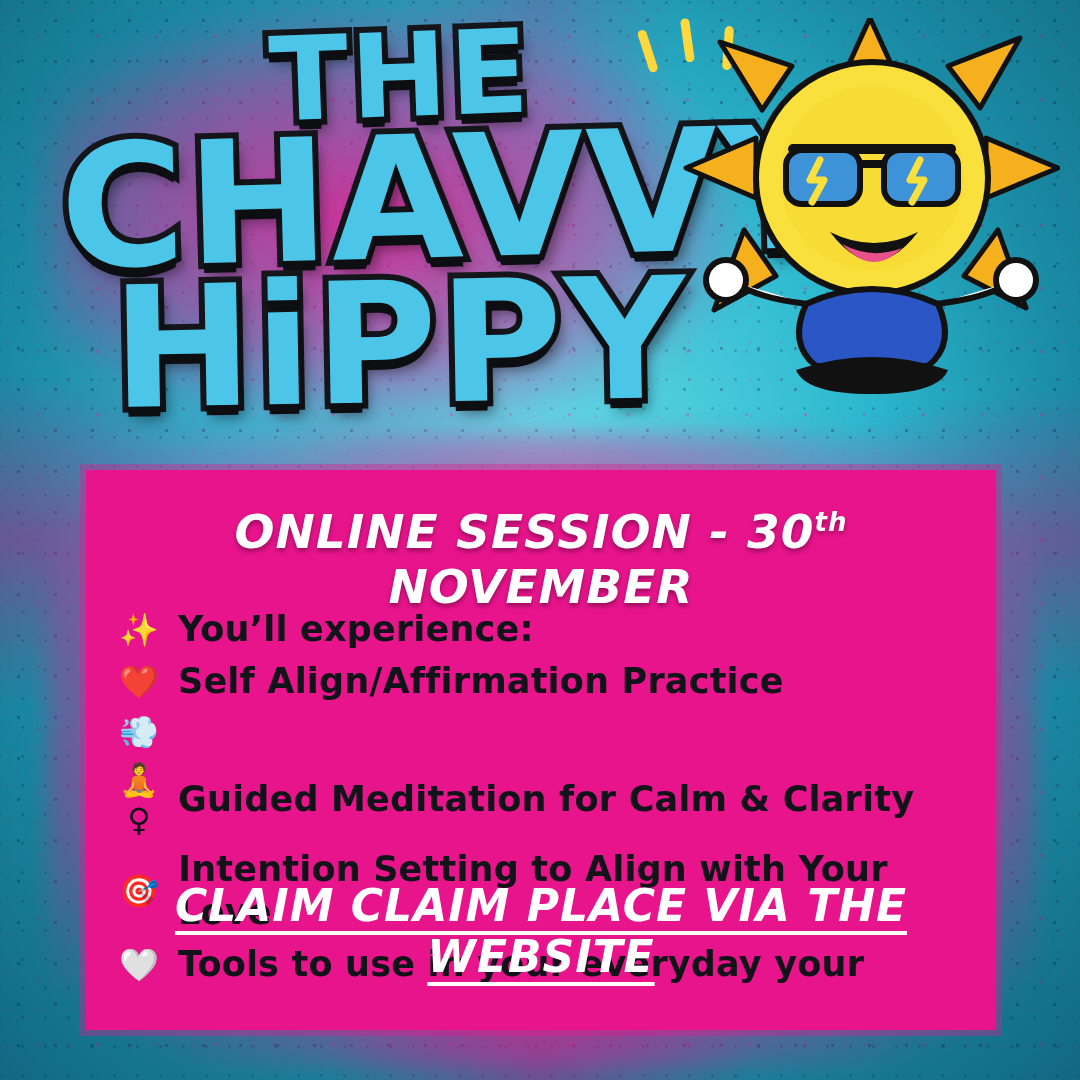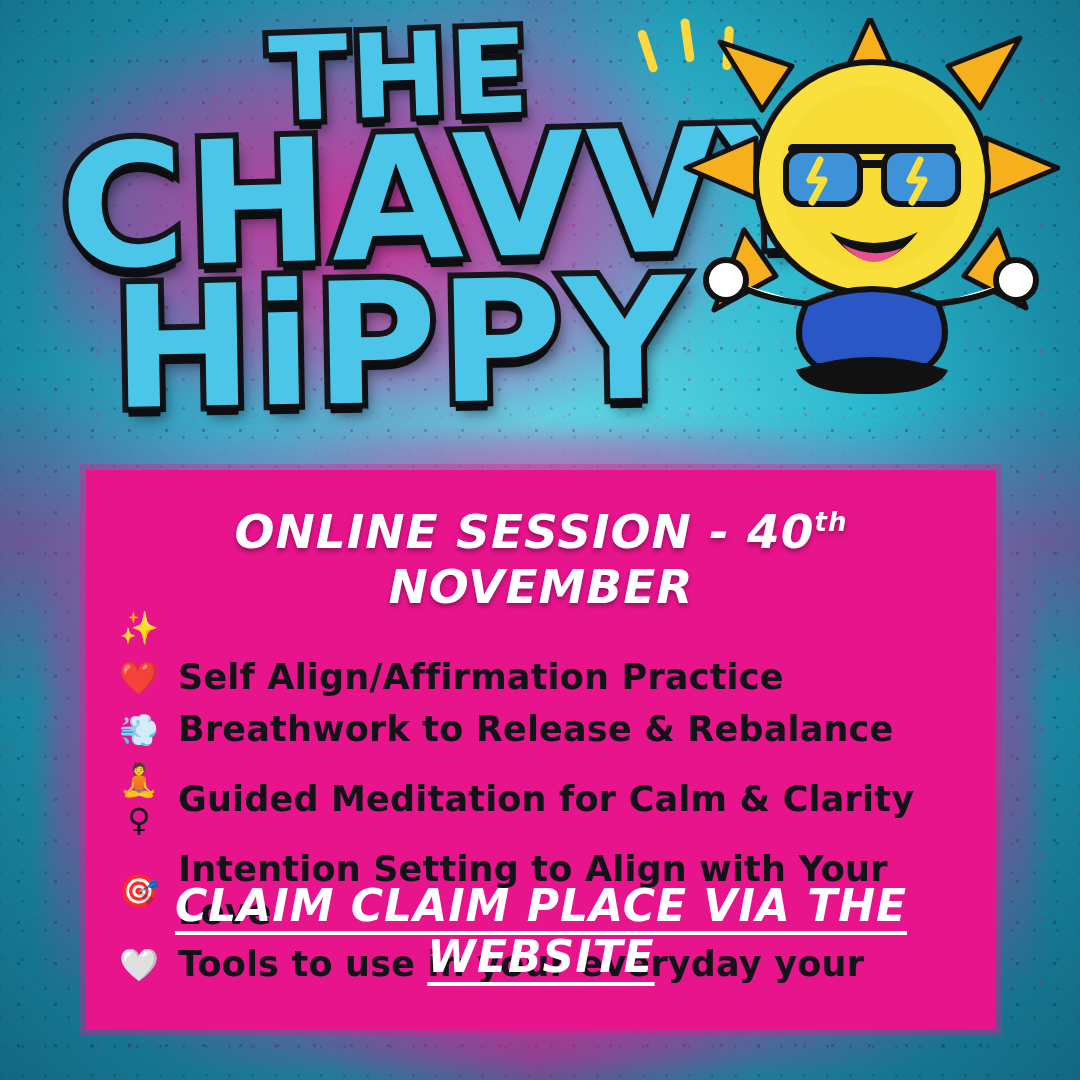--- a/index.html
+++ b/index.html
@@ -240,34 +240,34 @@
         <path d="M256 286 q52 -6 74 -22" stroke="#111" stroke-width="6" fill="#fff"></path>
         <circle cx="336" cy="262" r="20" fill="#fff" stroke="#111" stroke-width="6"></circle>
       </g>
     </svg>
   </div>
 
   <div class="panel-spray"></div>
   <div class="panel">
 
     <div class="panel-title">
-      <span>ONLINE SESSION - 40</span><sup>th</sup><span> NOVEMBER</span>
+      <span>ONLINE SESSION - 30</span><sup>th</sup><span> NOVEMBER</span>
     </div>
 
     <div class="list">
       <div class="list-item">
         <span class="emoji">✨</span>
+        <span>You’ll experience:</span>
       </div>
       <div class="list-item">
         <span class="emoji">❤️</span>
         <span>Self Align/Affirmation Practice</span>
       </div>
       <div class="list-item">
         <span class="emoji">💨</span>
-        <span>Breathwork to Release &amp; Rebalance</span>
       </div>
       <div class="list-item">
         <span class="emoji">🧘♀</span>
         <span>Guided Meditation for Calm &amp; Clarity</span>
       </div>
       <div class="list-item">
         <span class="emoji">🎯</span>
         <span>Intention Setting to Align with Your Love</span>
       </div>
       <div class="list-item">

